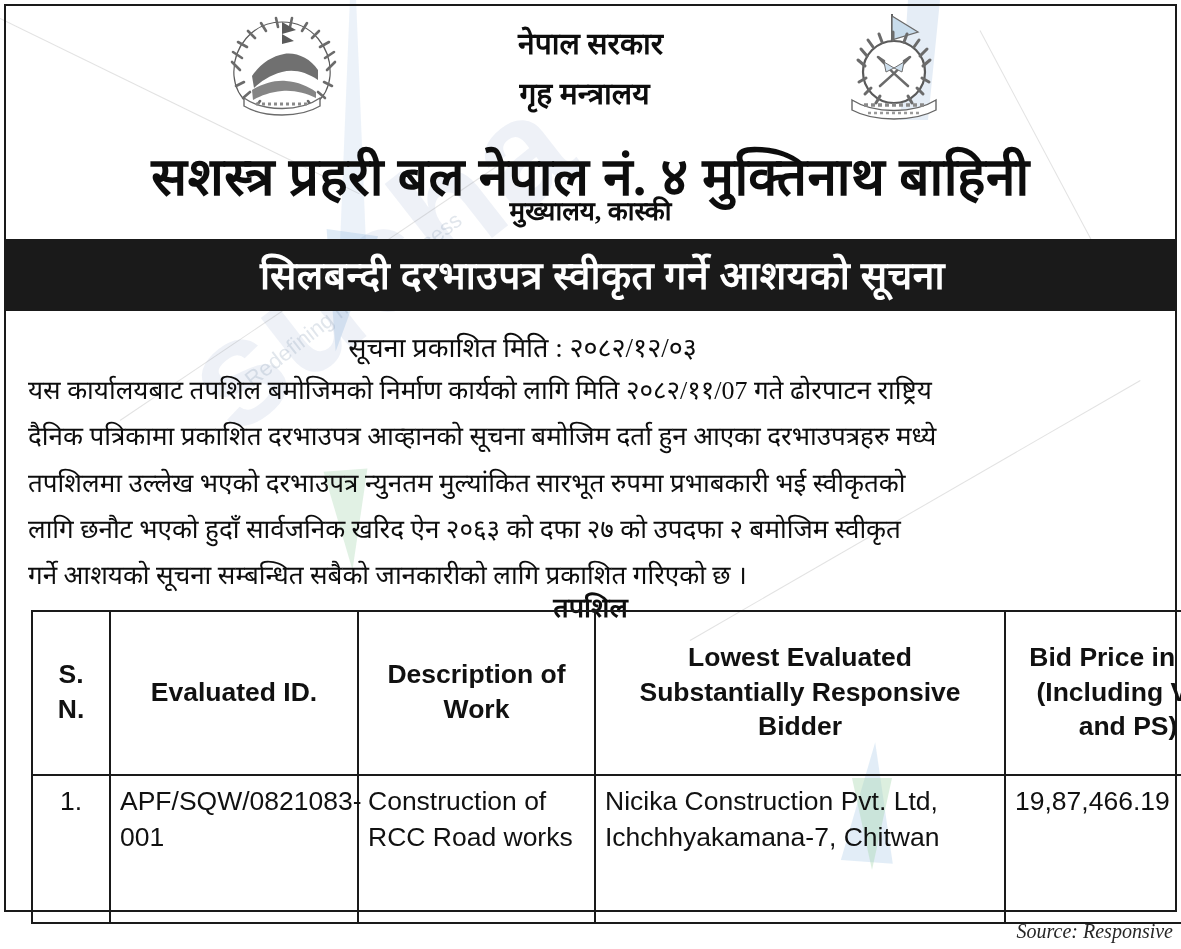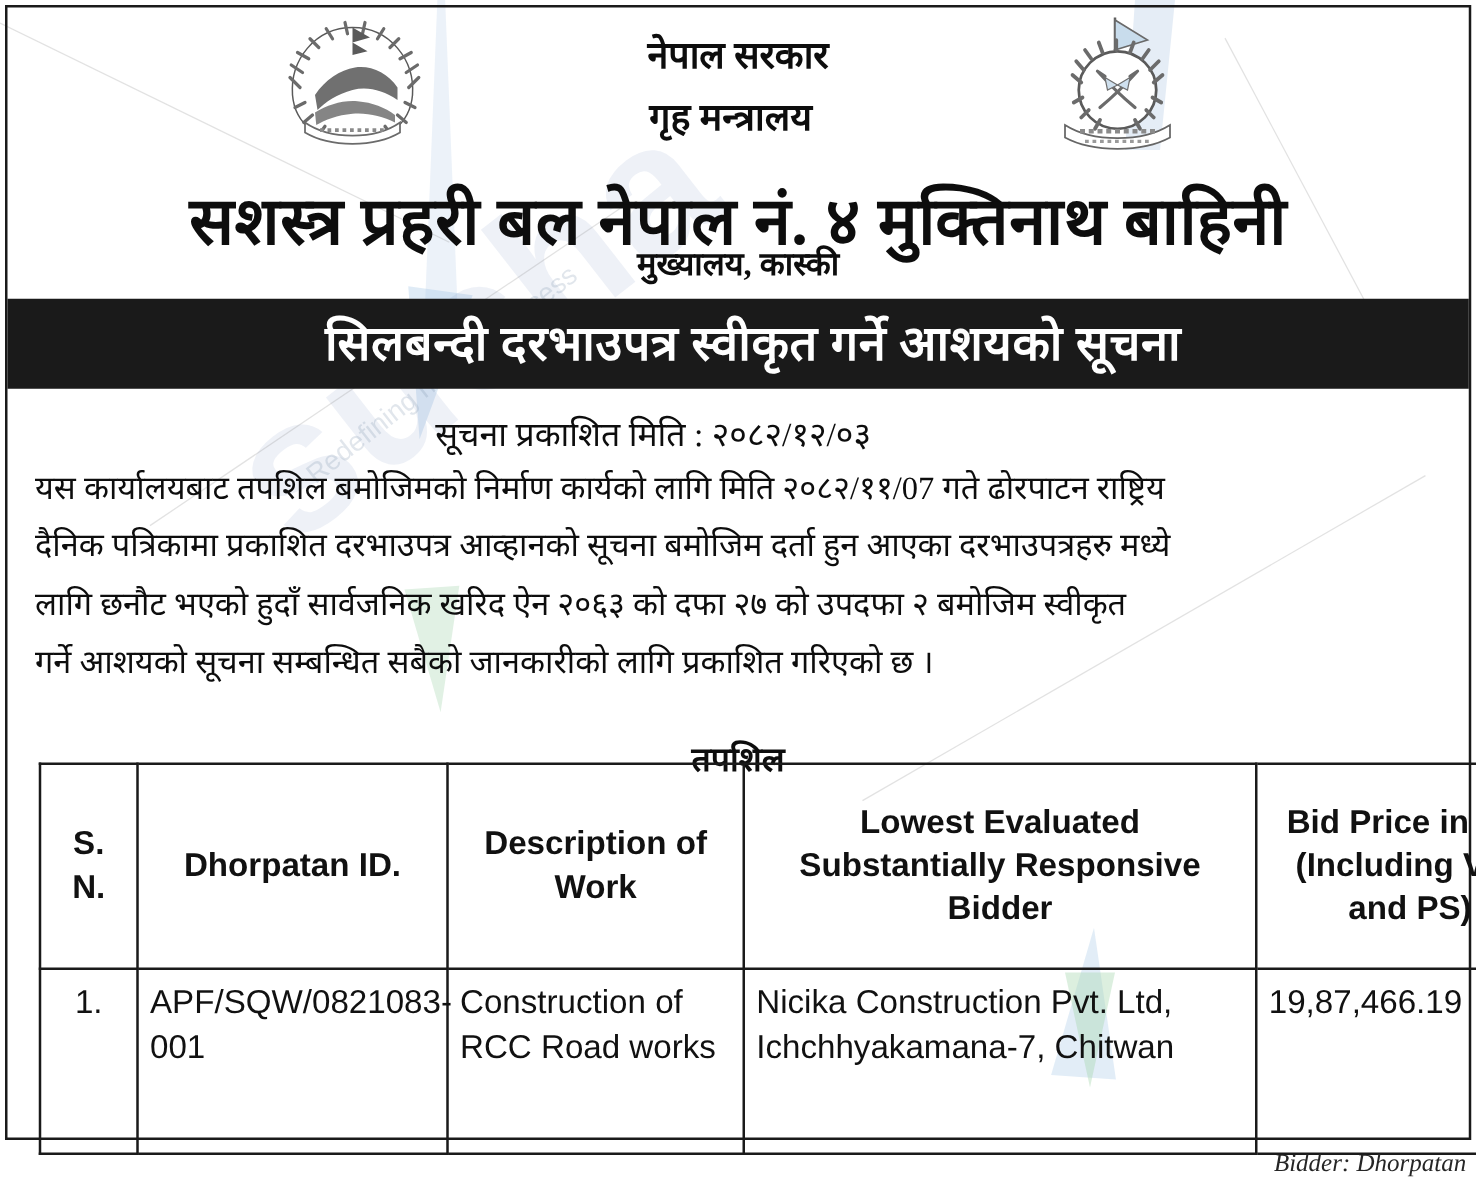--- a/index.html
+++ b/index.html
@@ -423,45 +423,48 @@
   <div class="notice-date">सूचना प्रकाशित मिति : २०८२/१२/०३</div>
 
   <div class="body-para">
     <span class="ln justified">
         <span>यस कार्यालयबाट तपशिल बमोजिमको निर्माण कार्यको लागि मिति २०८२/११/07 गते ढोरपाटन राष्ट्रिय</span>
       </span>
     <span class="ln justified">
         <span>दैनिक पत्रिकामा प्रकाशित दरभाउपत्र आव्हानको सूचना बमोजिम दर्ता हुन आएका दरभाउपत्रहरु मध्ये</span>
       </span>
     <span class="ln justified">
+        <span>तपशिलमा उल्लेख भएको दरभाउपत्र न्युनतम मुल्यांकित सारभूत रुपमा प्रभाबकारी भई स्वीकृतको</span>
+      </span>
+    <span class="ln justified">
         <span>लागि छनौट भएको हुदाँ सार्वजनिक खरिद ऐन २०६३ को दफा २७ को उपदफा २ बमोजिम स्वीकृत</span>
       </span>
     <span class="ln">गर्ने आशयको सूचना सम्बन्धित सबैको जानकारीको लागि प्रकाशित गरिएको छ ।</span>
   </div>
 
   <div class="tapasil">तपशिल</div>
 
   <div class="tbl-wrap">
     <table class="detail">
       <thead>
         <tr>
           <th class="c-sn">S. N.</th>
-          <th class="c-cid">Dhorpatan ID.</th>
+          <th class="c-cid">Evaluated ID.</th>
           <th class="c-desc">Description of Work</th>
           <th class="c-bidder">Lowest Evaluated Substantially Responsive Bidder</th>
           <th class="c-price">Bid Price in Nrs (Including VAT and PS)</th>
         </tr>
       </thead>
       <tbody>
         <tr>
           <td class="c-sn">1.</td>
           <td class="c-cid">APF/SQW/0821083-001</td>
           <td class="c-desc">Construction of RCC Road works</td>
           <td class="c-bidder">Nicika Construction Pvt. Ltd, Ichchhyakamana-7, Chitwan</td>
           <td class="c-price">19,87,466.19</td>
         </tr>
       </tbody>
     </table>
   </div>
 
-  <div class="footer">Bidder: Dhorpatan</div>
+  <div class="footer">Source: Responsive</div>
 
 </div>
 
 </body></html>

